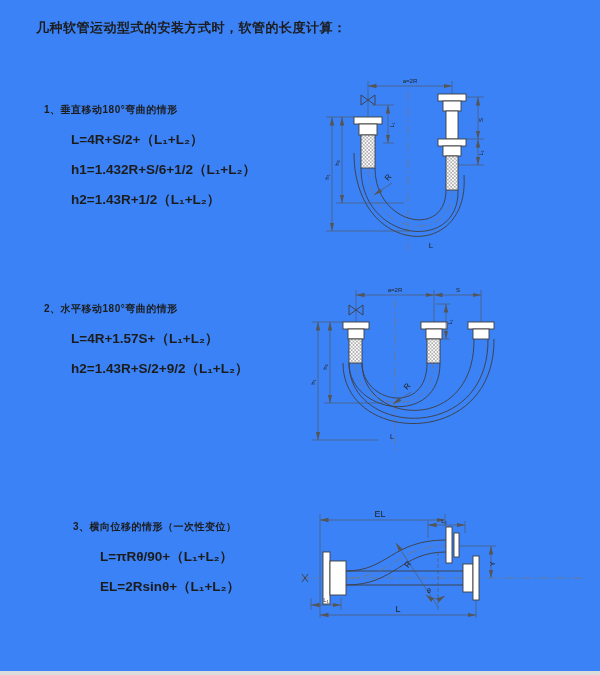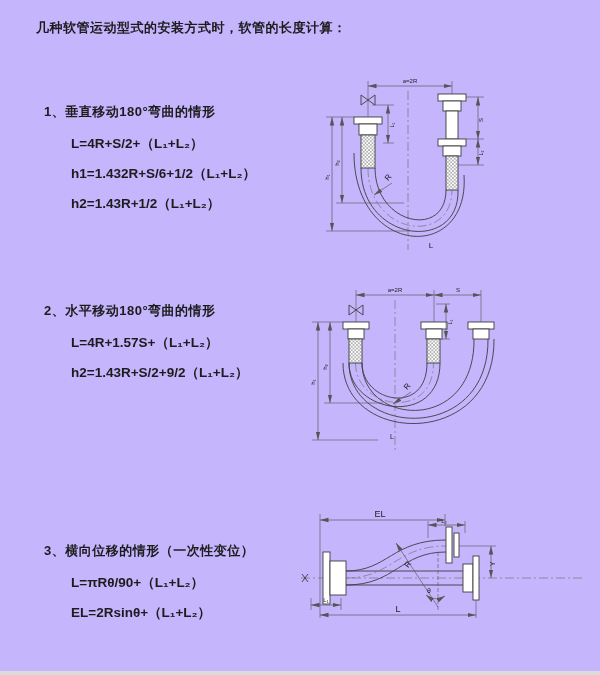--- a/index.html
+++ b/index.html
@@ -1,20 +1,20 @@
 <!DOCTYPE html>
 <html><head>
 <meta charset="utf-8">
 <style>
   html,body{margin:0;padding:0;background:#888;}
-  .page{position:relative;width:600px;height:675px;background:#c4b5fd;overflow:hidden;
+  .page{position:relative;width:600px;height:675px;background:#3b82f6;overflow:hidden;
         font-family:"Liberation Sans","DejaVu Sans",sans-serif;color:#1c1c1c;}
   .title{position:absolute;left:36px;top:19px;font-size:13px;font-weight:bold;letter-spacing:.5px;white-space:nowrap;}
   .section{position:absolute;left:44px;}
-  .heading{font-size:13px;font-weight:bold;letter-spacing:.5px;white-space:nowrap;}
+  .heading{font-size:10px;font-weight:bold;letter-spacing:.5px;white-space:nowrap;}
   .formulas{margin:8px 0 0 27px;}
   .formula{height:30px;line-height:30px;font-size:13.5px;font-weight:600;white-space:nowrap;}
   .diag{position:absolute;}
   svg{display:block;}
   .ol{fill:none;stroke:#3d3d3d;stroke-width:0.9;}
   .flr{fill:#ffffff;stroke:#3d3d3d;stroke-width:0.9;}
   .dim{fill:none;stroke:#555555;stroke-width:0.65;}
   .ext{fill:none;stroke:#555555;stroke-width:0.6;}
   .cl{fill:none;stroke:#777777;stroke-width:0.7;stroke-dasharray:9 3 2 3;}
   .dsh{fill:none;stroke:#555555;stroke-width:0.6;stroke-dasharray:4 2;}
@@ -40,21 +40,21 @@
   </div>
 
   <div class="section" style="top:302px;">
     <div class="heading">2、水平移动180°弯曲的情形</div>
     <div class="formulas">
       <div class="formula">L=4R+1.57S+（L₁+L₂）</div>
       <div class="formula">h2=1.43R+S/2+9/2（L₁+L₂）</div>
     </div>
   </div>
 
-  <div class="section" style="top:542px;">
+  <div class="section" style="top:520px;margin-left:29px;">
     <div class="heading">3、横向位移的情形（一次性变位）</div>
     <div class="formulas">
       <div class="formula">L=πRθ/90+（L₁+L₂）</div>
       <div class="formula">EL=2Rsinθ+（L₁+L₂）</div>
     </div>
   </div>
 
   <div class="diag" style="left:306px;top:73px;">
     <svg width="280" height="182" viewBox="0 0 280 182">
       <defs>

